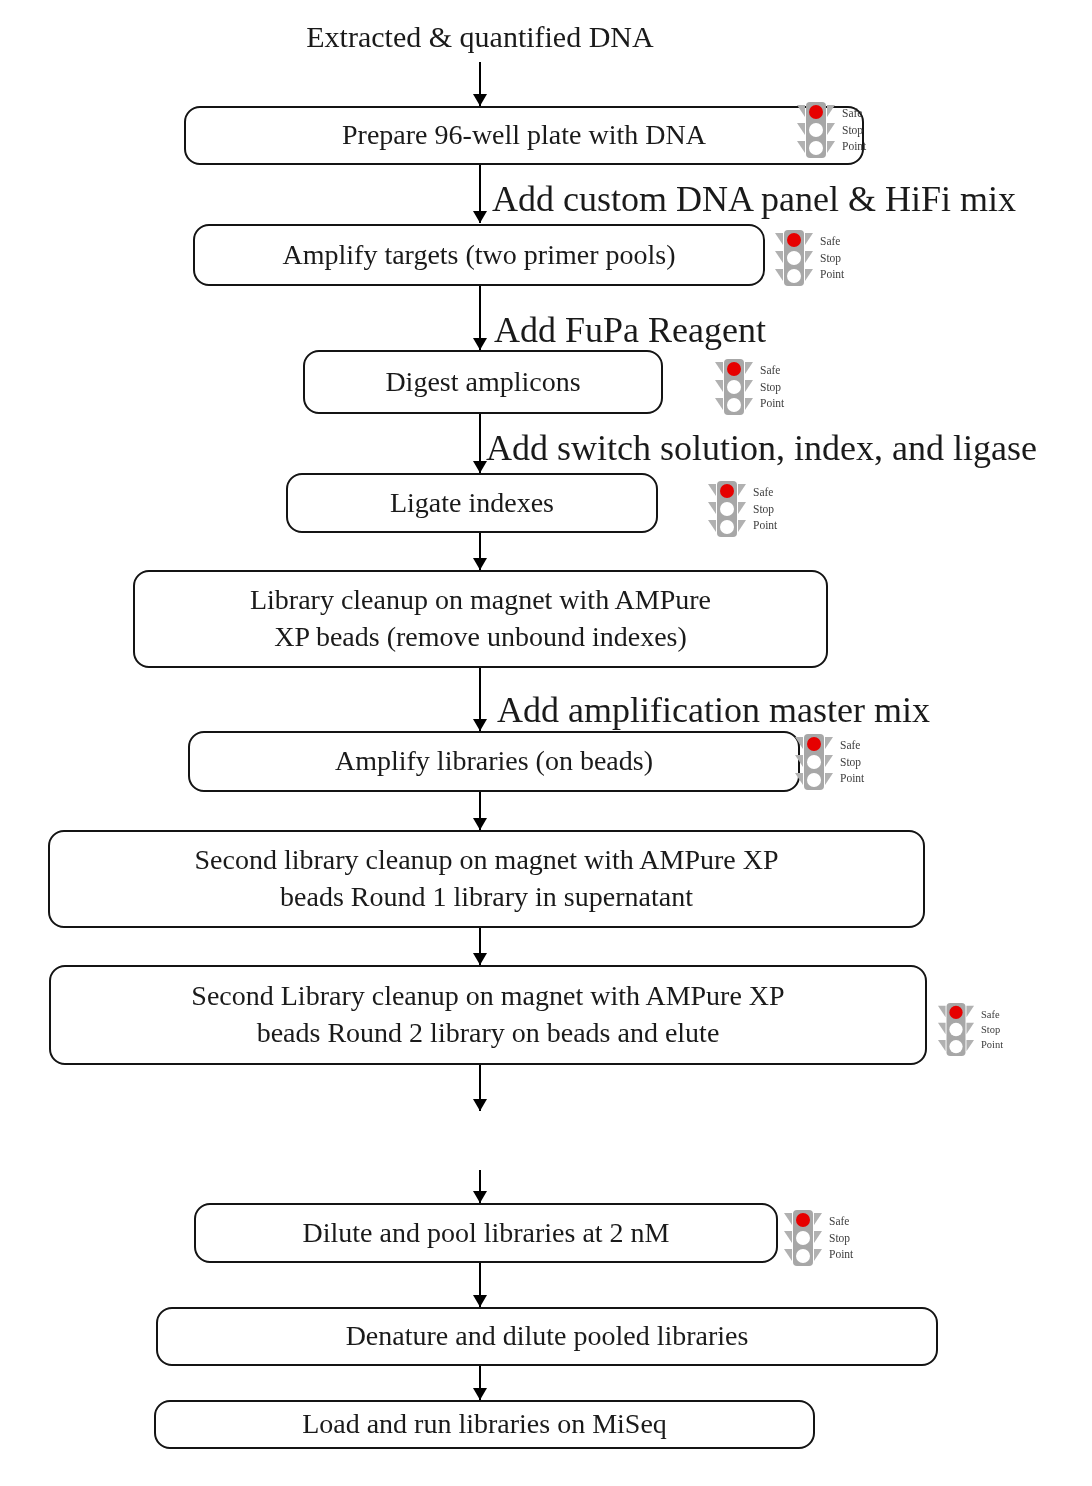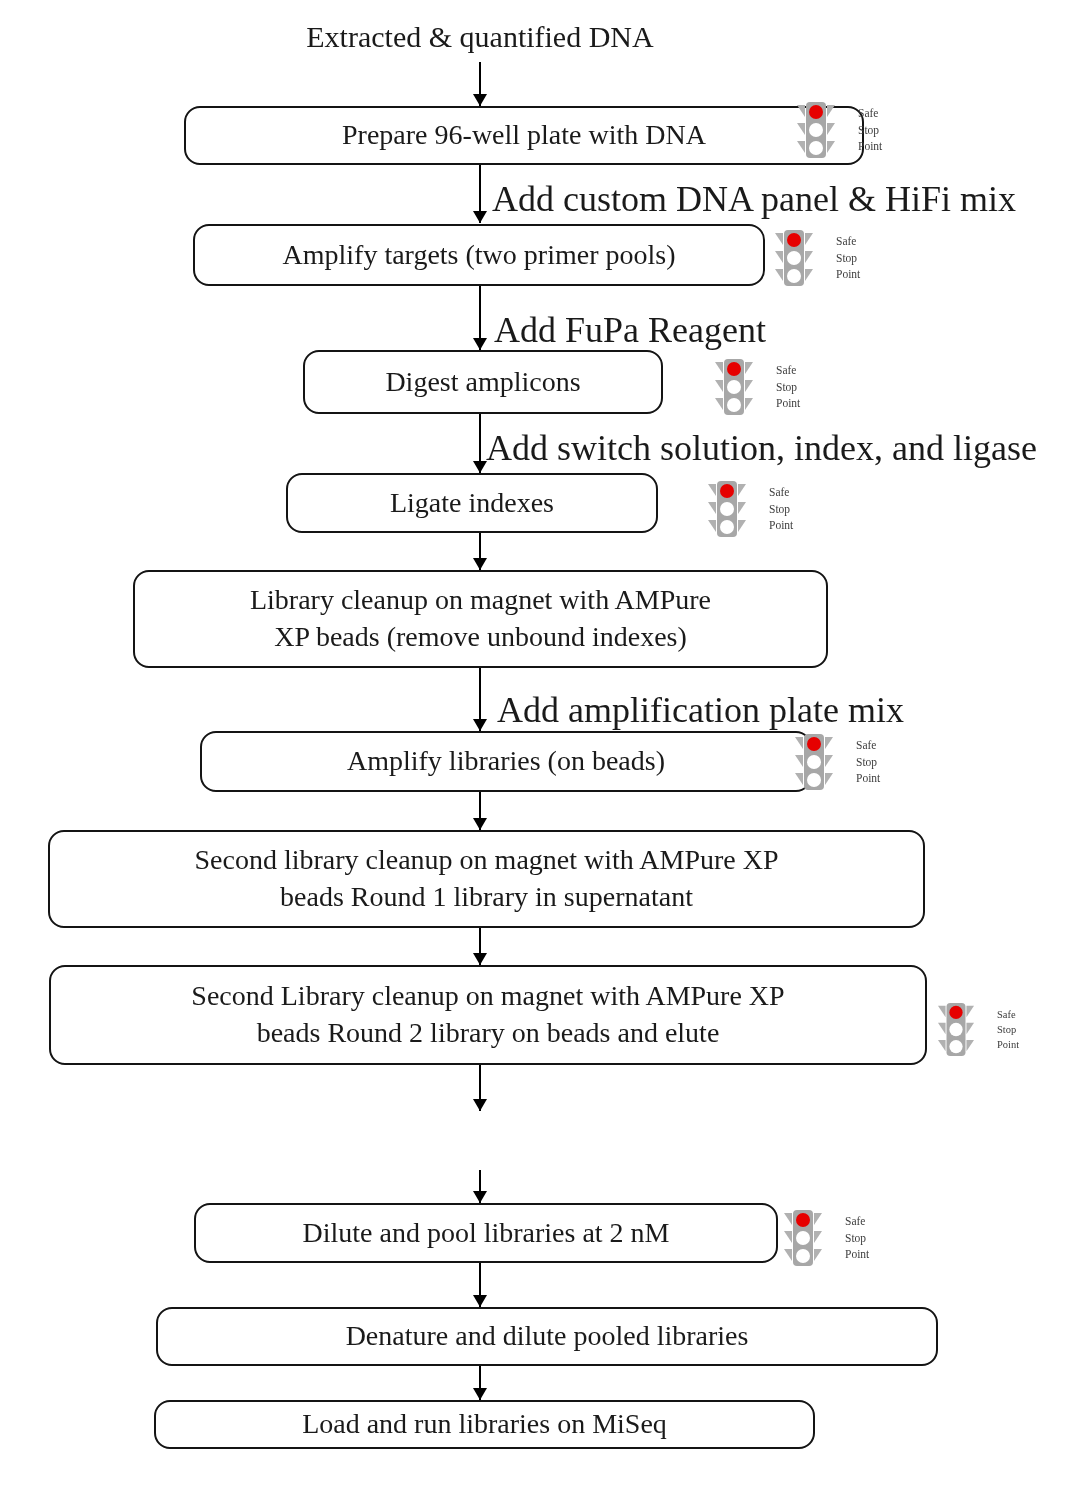--- a/index.html
+++ b/index.html
@@ -48,21 +48,21 @@
     bottom: 0; left: -8px;
     width: 0; height: 0;
     border: 7px solid transparent;
     border-bottom: 0;
     border-top: 12px solid #000;
   }
   .tl {
     position: absolute;
     display: flex;
     align-items: center;
-    gap: 22px;
+    gap: 6px;
   }
   .tl-text {
     font-size: 11.5px;
     line-height: 1.45;
     color: #3d3d3d;
     white-space: pre-line;
   }
   .tl.tl-sm .tl-text { font-size: 10.5px; }
   .tl-body { fill: #a7a7a7; }
   .wing { fill: #b1b1b1; }
@@ -124,29 +124,29 @@
   <div class="arrow" style="left:479px; top:1263px; height:44px">
       <span class="head"></span>
     </div>
   <div class="arrow" style="left:479px; top:1366px; height:34px">
       <span class="head"></span>
     </div>
 
   <div class="edge-label" style="left:492px; top:178px">Add custom DNA panel &amp; HiFi mix</div>
   <div class="edge-label" style="left:494px; top:309px">Add FuPa Reagent</div>
   <div class="edge-label" style="left:486px; top:427px">Add switch solution, index, and ligase</div>
-  <div class="edge-label" style="left:497px; top:689px">Add amplification plate mix</div>
+  <div class="edge-label" style="left:497px; top:689px">Add amplification master mix</div>
 
   <div class="node" style="left:184px; top:106px;  width:680px; height:59px">Prepare 96-well plate with DNA</div>
   <div class="node" style="left:193px; top:224px;  width:572px; height:62px">Amplify targets (two primer pools)</div>
   <div class="node" style="left:303px; top:350px;  width:360px; height:64px">Digest amplicons</div>
   <div class="node" style="left:286px; top:473px;  width:372px; height:60px">Ligate indexes</div>
   <div class="node" style="left:133px; top:570px;  width:695px; height:98px">Library cleanup on magnet with AMPure
 XP beads (remove unbound indexes)</div>
-  <div class="node" style="left:200px; top:731px;  width:612px; height:61px">Amplify libraries (on beads)</div>
+  <div class="node" style="left:188px; top:731px;  width:612px; height:61px">Amplify libraries (on beads)</div>
   <div class="node" style="left:48px;  top:830px;  width:877px; height:98px">Second library cleanup on magnet with AMPure XP
 beads Round 1 library in supernatant</div>
   <div class="node" style="left:49px;  top:965px;  width:878px; height:100px">Second Library cleanup on magnet with AMPure XP
 beads Round 2 library on beads and elute</div>
   <div class="node" style="left:194px; top:1203px; width:584px; height:60px">Dilute and pool libraries at 2 nM</div>
   <div class="node" style="left:156px; top:1307px; width:782px; height:59px">Denature and dilute pooled libraries</div>
   <div class="node" style="left:154px; top:1400px; width:661px; height:49px">Load and run libraries on MiSeq</div>
 
   <div class="tl" style="left:796px; top:101px">
     <svg width="40" height="58" viewBox="0 0 40 58">

